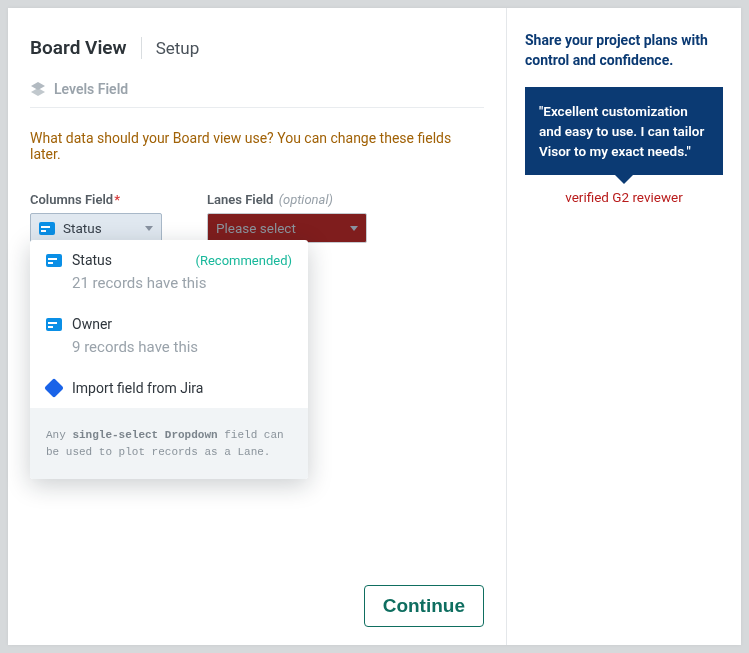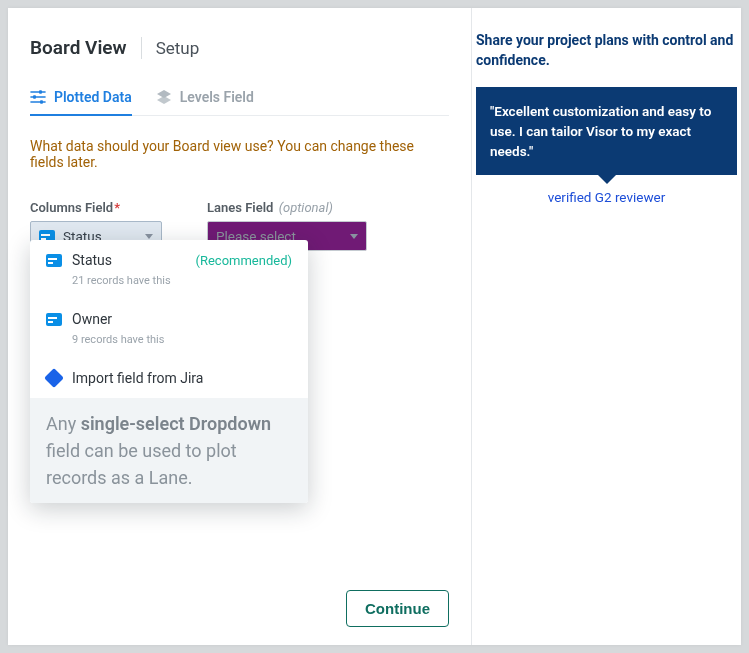--- a/index.html
+++ b/index.html
@@ -19,30 +19,30 @@
     box-shadow: 0 0 4px rgba(0,0,0,0.06);
   }
   .main {
     flex: 1;
     padding: 28px 22px 18px 22px;
     display: flex;
     flex-direction: column;
     position: relative;
   }
   .sidebar {
-    width: 270px;
+    width: 235px;
     border-left: 1px solid #e4e7ea;
-    padding: 22px 4px;
+    padding: 22px 18px;
     background: #fff;
   }
   .breadcrumb {
     display: flex;
     align-items: center;
     gap: 14px;
-    margin-bottom: 30px;
+    margin-bottom: 22px;
   }
   .breadcrumb .bc-title {
     font-size: 19px;
     font-weight: 600;
     color: #2c3338;
   }
   .breadcrumb .sep {
     width: 1px;
     height: 22px;
     background: #d9dde0;
@@ -107,21 +107,21 @@
     align-items: center;
     padding: 0 8px;
     gap: 8px;
     font-size: 13.5px;
     color: #37404a;
     cursor: pointer;
     position: relative;
     min-width: 132px;
   }
   .select.columns { background: #e0e8f0; border-color:#a8b8c8; }
-  .select.lanes { background:#701a75; min-width:160px; color:#8b949c; }
+  .select.lanes { background:#7f1d1d; min-width:160px; color:#8b949c; }
   .caret {
     margin-left: auto;
     width: 0; height: 0;
     border-left: 4px solid transparent;
     border-right: 4px solid transparent;
     border-top: 5px solid #8892a0;
   }
   .status-badge {
     width: 16px; height: 13px;
     background: #0a8fe6;
@@ -163,21 +163,21 @@
     align-items:center;
     gap:10px;
   }
   .dd-name { font-size:14px; color:#2f363d; }
   .dd-recommended {
     margin-left:auto;
     font-size:13px;
     color:#18b89b;
   }
   .dd-meta {
-    font-size:11px;
+    font-size:15px;
     color:#9aa3ab;
     margin-top:6px;
     margin-left:26px;
   }
   .jira-diamond {
     width:14px; height:14px;
     background:#1a63e8;
     transform:rotate(45deg);
     border-radius:2px;
     flex-shrink:0;
@@ -186,36 +186,37 @@
   }
   .jira-diamond::after{
     content:'';
     position:absolute;
     top:3px; left:3px;
     width:8px; height:8px;
     border:1.5px solid rgba(255,255,255,0.0);
   }
   .dd-footer {
     background:#f1f4f6;
-    padding:12px 16px;
-    font-size:18px;
+    padding:19px 16px;
+    font-size:11px;
     color:#8a939b;
     line-height:1.5;
+    font-family:Liberation Mono, monospace;
   }
   .dd-footer b { color:#7b848c; font-weight:600; }
   .footer-row {
     margin-top:auto;
     display:flex;
     justify-content:flex-end;
   }
   .continue-btn {
     border:1.5px solid #0f6e60;
     color:#0f6e60;
     background:#fff;
-    font-size:15px;
+    font-size:19px;
     font-weight:600;
     padding:9px 18px;
     border-radius:4px;
     cursor:pointer;
   }
   .side-heading {
     font-size:14px;
     font-weight:700;
     color:#0b3a73;
     line-height:1.45;
@@ -238,52 +239,35 @@
     left:50%;
     transform:translateX(-50%);
     width:0;height:0;
     border-left:9px solid transparent;
     border-right:9px solid transparent;
     border-top:9px solid #0b3a73;
   }
   .reviewer {
     text-align:center;
     font-size:13.5px;
-    color:#1d4ed8;
+    color:#b91c1c;
   }
 </style>
 </head>
 <body>
 
 <div class="modal">
   <div class="main">
     <div class="breadcrumb">
       <span class="bc-title">Board View</span>
       <span class="sep"></span>
       <span class="bc-sub">Setup</span>
     </div>
 
     <div class="tabs">
-      <div class="tab active">
-        <span class="tab-icon">
-          <svg width="16" height="14" viewBox="0 0 16 14">
-              <g stroke="#1f7fe0" stroke-width="1.6" stroke-linecap="round">
-                <line x1="1" y1="2" x2="15" y2="2"></line>
-                <line x1="1" y1="7" x2="15" y2="7"></line>
-                <line x1="1" y1="12" x2="15" y2="12"></line>
-              </g>
-              <g fill="#1f7fe0">
-                <rect x="9" y="0.2" width="3" height="3.6" rx="1"></rect>
-                <rect x="3" y="5.2" width="3" height="3.6" rx="1"></rect>
-                <rect x="10" y="10.2" width="3" height="3.6" rx="1"></rect>
-              </g>
-            </svg>
-        </span>
-        <span>Plotted Data</span>
-      </div>
       <div class="tab">
         <span class="tab-icon">
           <svg width="16" height="14" viewBox="0 0 16 14">
               <g fill="#b2bac1">
                 <polygon points="8,0 15,4 8,8 1,4"></polygon>
                 <polygon points="8,6 15,10 8,14 1,10" opacity="0.8"></polygon>
               </g>
             </svg>
         </span>
         <span>Levels Field</span>

